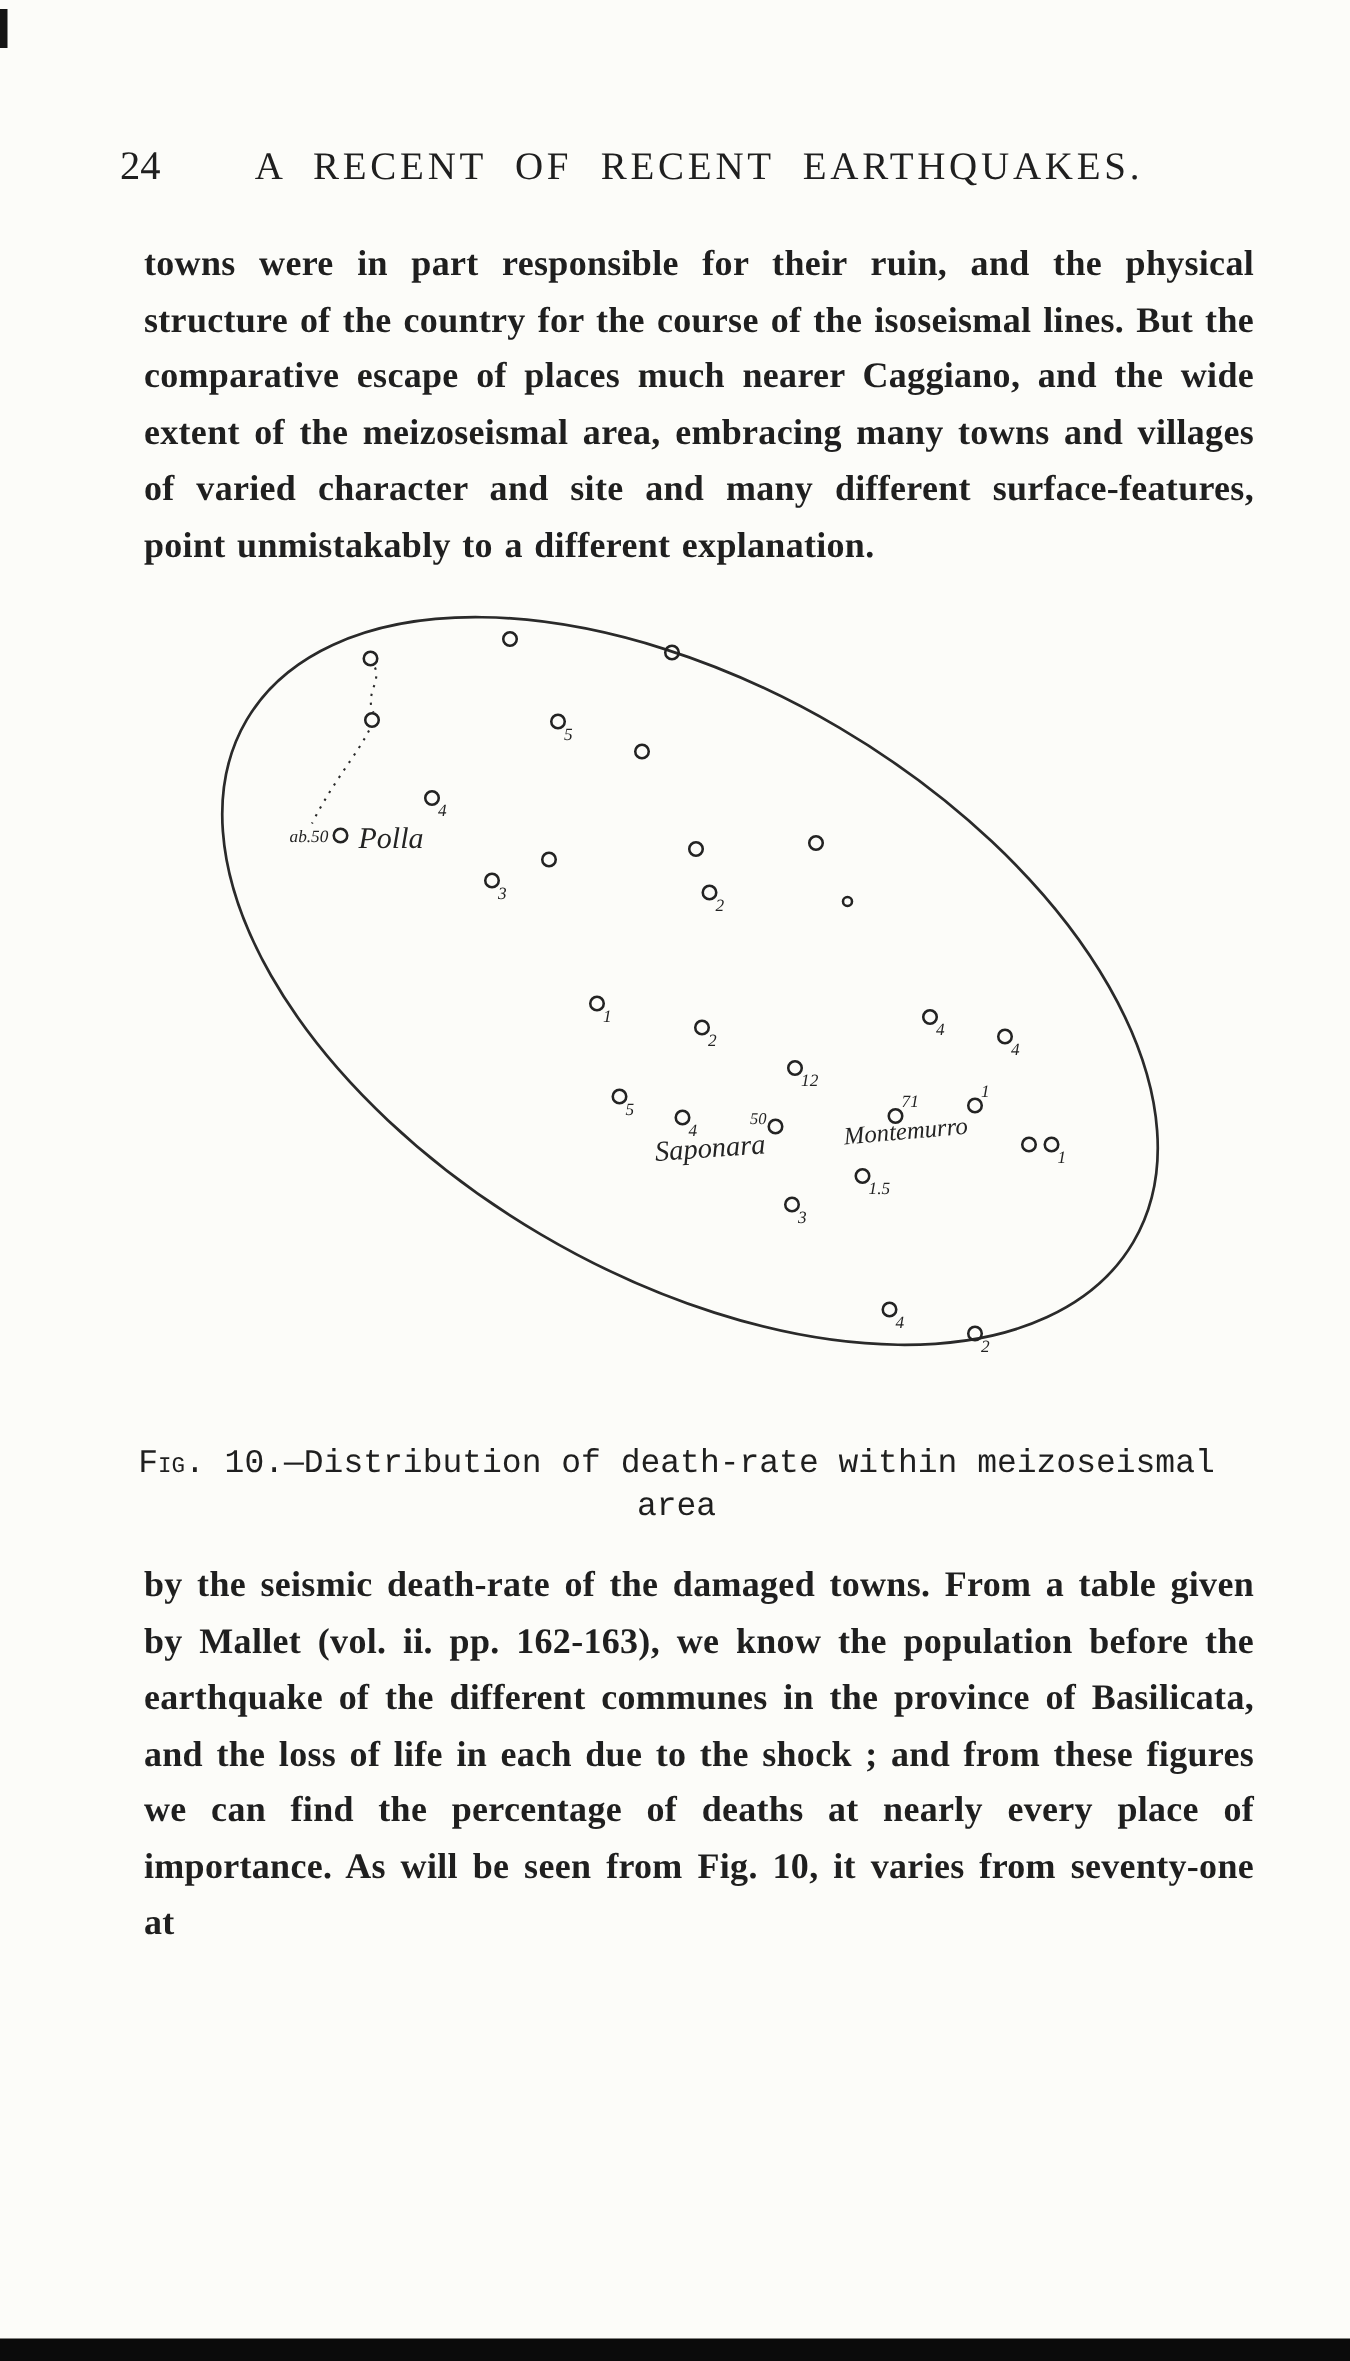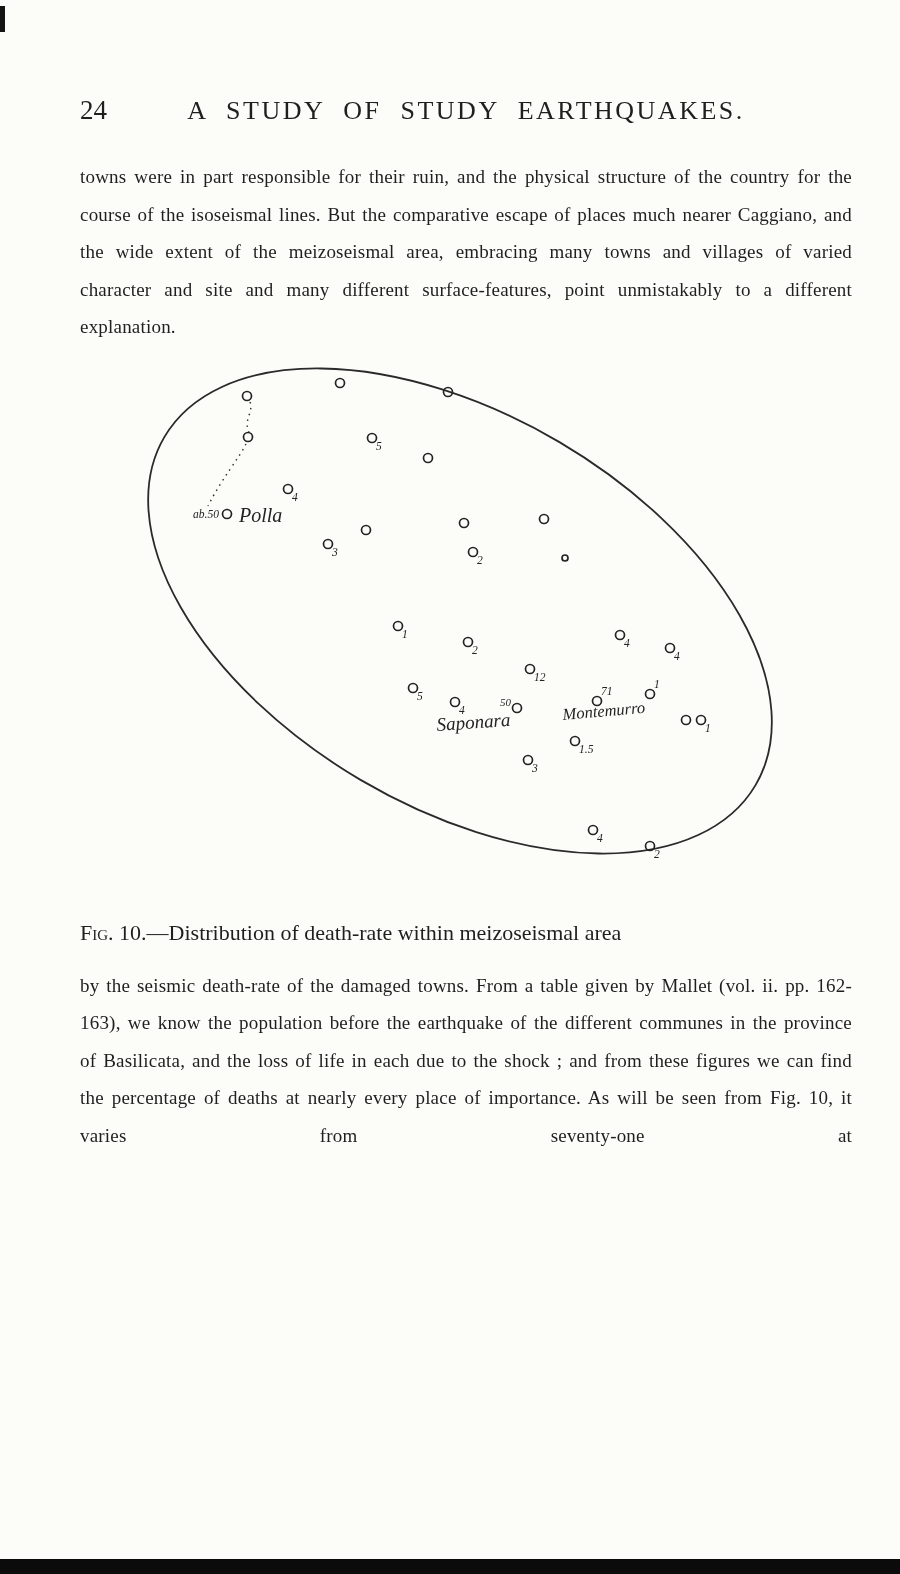--- a/index.html
+++ b/index.html
@@ -14,53 +14,53 @@
   .hdr{
     position:relative;margin:0;padding-top:96px;
     text-align:center;font-size:26px;
     letter-spacing:2.5px;word-spacing:10px;
   }
   .pagenum{
     position:absolute;left:0;bottom:0;
     letter-spacing:0;word-spacing:0;font-size:27px;
   }
   p{
-    margin:0;font-size:19px;line-height:37.5px;
-    text-align:justify;letter-spacing:.2px;word-spacing:1.5px;
+    margin:16px;font-size:24px;line-height:37.5px;
+    text-align:justify;letter-spacing:.2px;word-spacing:1.5px;font-weight:bold;
   }
   .first{margin-top:32px;}
   .indent{text-indent:42px;}
   .fill-last{text-align-last:justify;}
   .last-par{margin-top:20px;}
   figure{margin:10px 0 0 -80px;width:900px;}
   figure svg{display:block;width:900px;height:560px;}
   figcaption{
-    width:742px;margin:2px 0 0 80px;
-    font-size:22px;line-height:29px;
+    width:742px;margin:2px 0 0 80px;text-align:center;
+    font-size:22px;line-height:29px;font-family:Liberation Mono, monospace;
   }
   .figlabel{font-variant:small-caps;}
   
   .outline{fill:none;stroke:#2a2a2a;stroke-width:1.8;}
   .dotted{fill:none;stroke:#2a2a2a;stroke-width:1.4;stroke-dasharray:1.5 4.5;}
   .town{fill:none;stroke:#232323;stroke-width:1.7;}
   text.val{font:italic 11.5px "Liberation Serif",serif;fill:#232323;}
   text.val.pre{text-anchor:end;font-size:11px;}
   text.town-label{font-style:italic;fill:#232323;font-family:"Liberation Serif",serif;}
   
   .scan-bar{position:absolute;left:0;right:0;bottom:0;height:15px;background:#0b0b0b;}
   .scan-nick{position:absolute;left:0;top:6px;width:5px;height:26px;background:#141414;}
 </style>
 </head>
 <body>
 
 <div class="page">
 
   <div class="hdr">
     <span class="pagenum">24</span>
-    <span>A STUDY OF STUDY EARTHQUAKES.</span>
+    <span>A RECENT OF RECENT EARTHQUAKES.</span>
   </div>
 
   <p class="first">towns were in part responsible for their ruin, and the physical structure of the country for the course of the isoseismal lines.  But the comparative escape of places much nearer Caggiano, and the wide extent of the meizoseismal area, embracing many towns and villages of varied character and site and many different surface-features, point unmistakably to a different explanation.</p>
 
 
   <figure>
     <svg viewBox="0 0 900 560" xmlns="http://www.w3.org/2000/svg">
         <ellipse cx="460" cy="255" rx="343" ry="196" transform="rotate(30.5 460 255)" class="outline"></ellipse>
         <path d="M250,46 C254,56 243,64 249,76" class="dotted"></path>
         <path d="M246,88 C238,104 222,122 208,150" class="dotted"></path>

